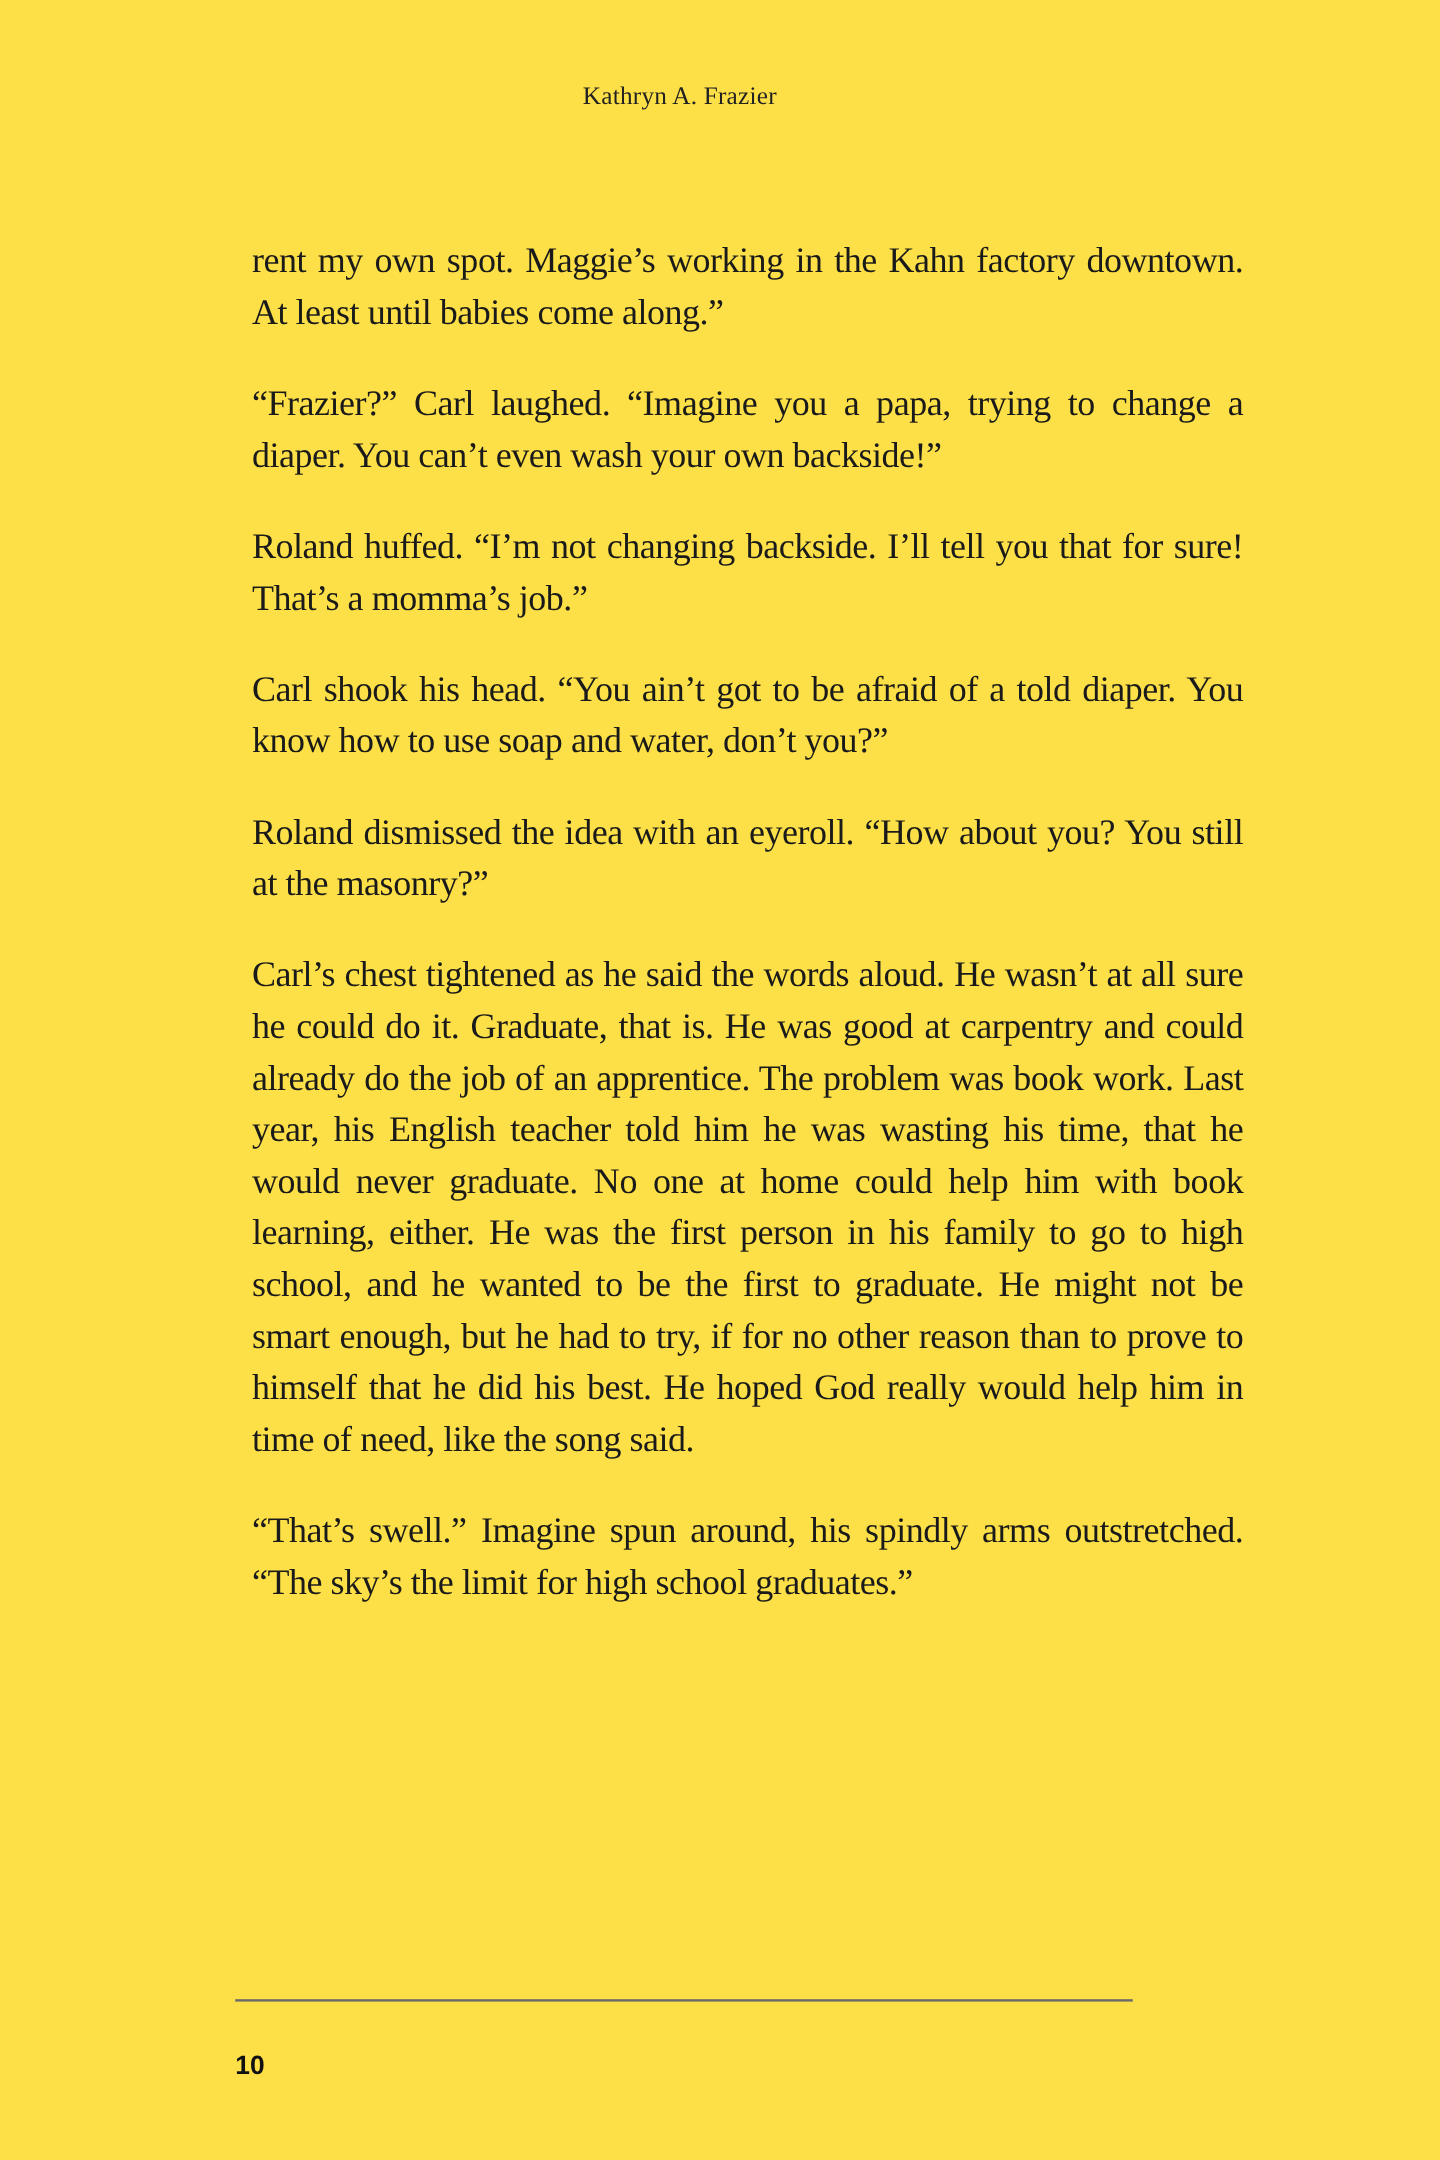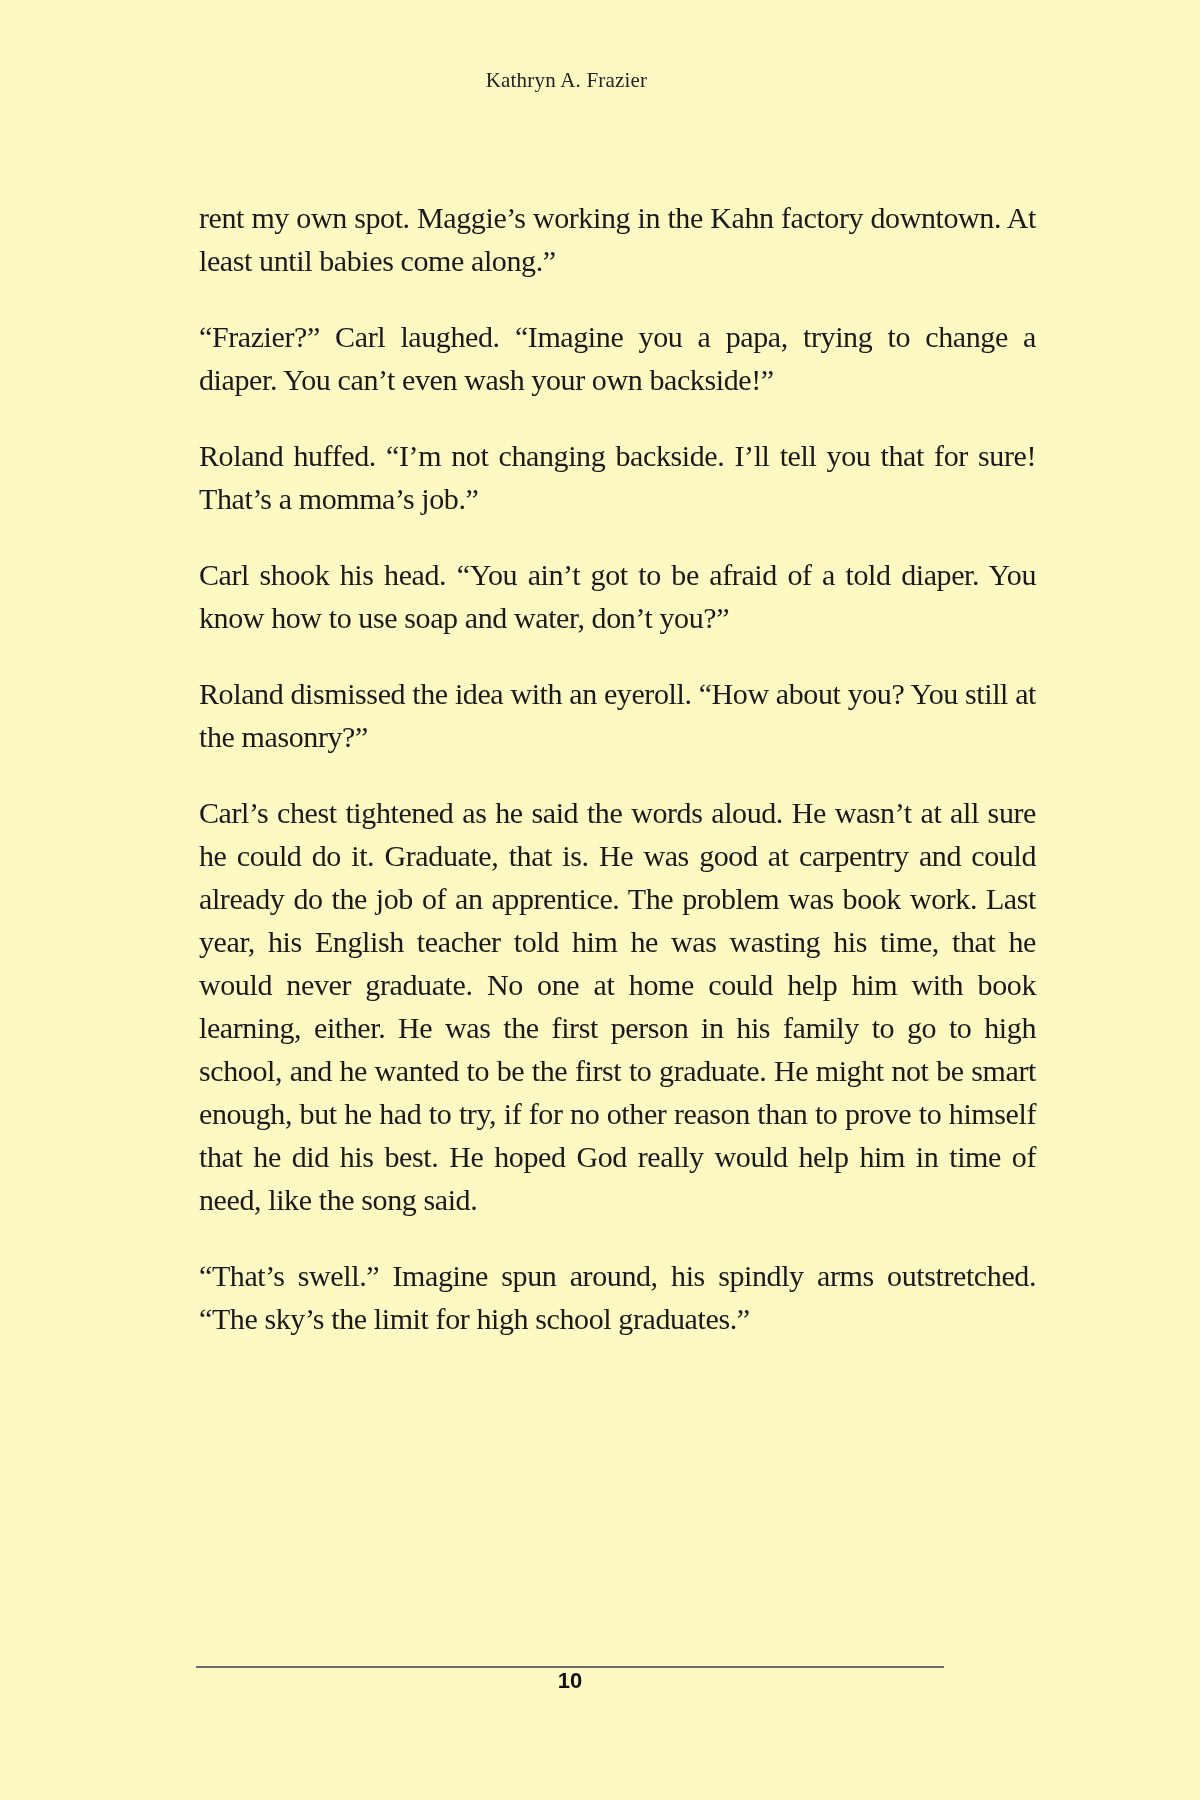--- a/index.html
+++ b/index.html
@@ -1,34 +1,34 @@
 <!DOCTYPE html>
 <html><head>
 <meta charset="utf-8">
 <style>
   html, body { margin: 0; padding: 0; background: #ffffff; }
   body { width: 1200px; height: 1800px; position: relative; overflow: hidden; }
-  .page { position: absolute; left: 0; top: 0; width: 1200px; height: 1800px; background: #fef9c3; }
+  .page { position: absolute; left: 0; top: 0; width: 1200px; height: 1800px; background: #fde047; }
   .running-head {
     position: absolute; top: 68px; left: 0; width: 1133px; text-align: center;
     font-family: "Liberation Serif", serif; font-size: 21px; color: #222;
     letter-spacing: 0.2px;
   }
   .body-text {
     position: absolute; left: 199px; top: 196px; width: 837px;
     font-family: "Liberation Serif", serif; font-size: 30px; line-height: 43px;
     color: #1a1a1a; text-align: justify; letter-spacing: -0.4px;
   }
-  .body-text p { margin: 0 0 33px 0; }
+  .body-text p { margin: 0 0 33px 11px; }
   .footer-rule {
     position: absolute; left: 196px; top: 1666px; width: 748px; height: 0;
     border-top: 2px solid #6a6a6a;
   }
   .page-number {
-    position: absolute; top: 1668px; left: 196px; width: 748px; text-align: center;
+    position: absolute; top: 1708px; left: 196px; width: 748px; text-align: left;
     font-family: "Liberation Sans", sans-serif; font-weight: bold; font-size: 22px; color: #111;
   }
 </style>
 </head>
 <body>
 
 <div class="page">
   <div class="running-head">Kathryn A. Frazier</div>
 
   <div class="body-text">

